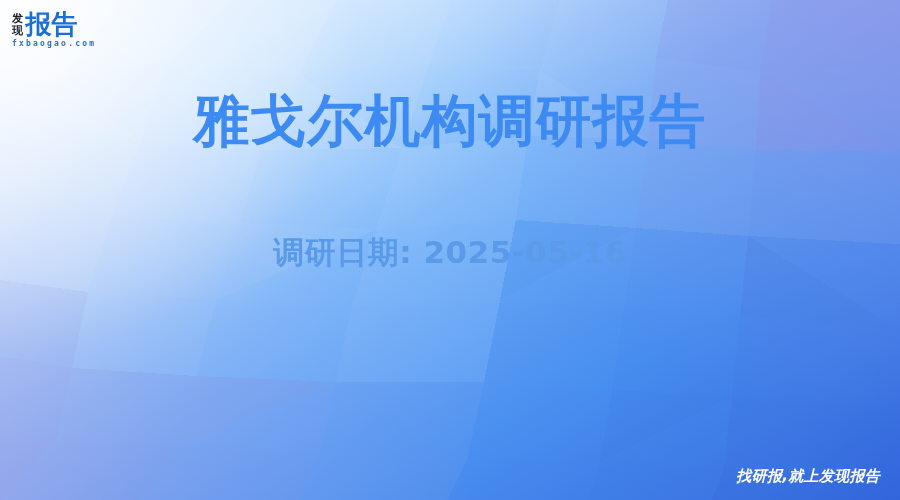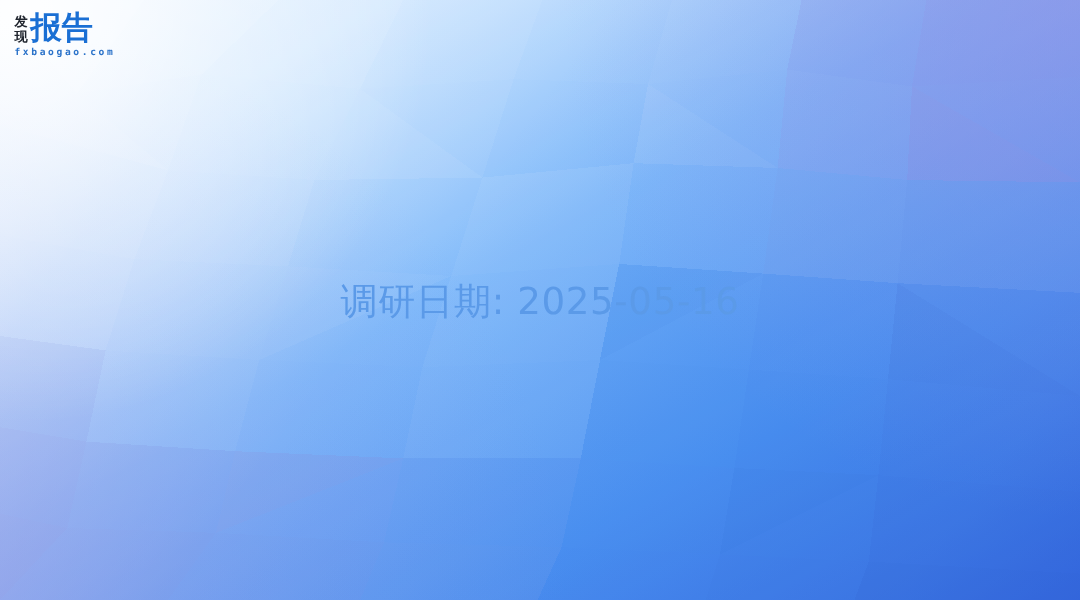--- a/index.html
+++ b/index.html
@@ -96,21 +96,21 @@
     margin: 0;
   }
   #report-subtitle {
     position: absolute;
     left: 0;
     right: 0;
     top: 232px;
     text-align: center;
     font-size: 31px;
     line-height: 40px;
-    font-weight: 400;
+    font-weight: 700;
     color: #5b9ae8;
     letter-spacing: 0.5px;
     font-family: "DejaVu Sans", "Liberation Sans", sans-serif;
   }
 
   
   #footer-watermark {
     position: absolute;
     right: 20px;
     bottom: 14px;
@@ -217,17 +217,21 @@
     <div class="logo-row">
       <div class="logo-stack">
         <span>发</span>
         <span>现</span>
       </div>
       <div class="logo-main">报告</div>
     </div>
     <div class="logo-url">fxbaogao.com</div>
   </div>
 
+  <div id="title-block">
+    <h1 id="report-title">雅戈尔机构调研报告</h1>
+  </div>
 
   <div id="report-subtitle">调研日期: 2025-05-16</div>
 
+  <div id="footer-watermark">找研报,就上发现报告</div>
 
 </div>
 
 </body></html>

